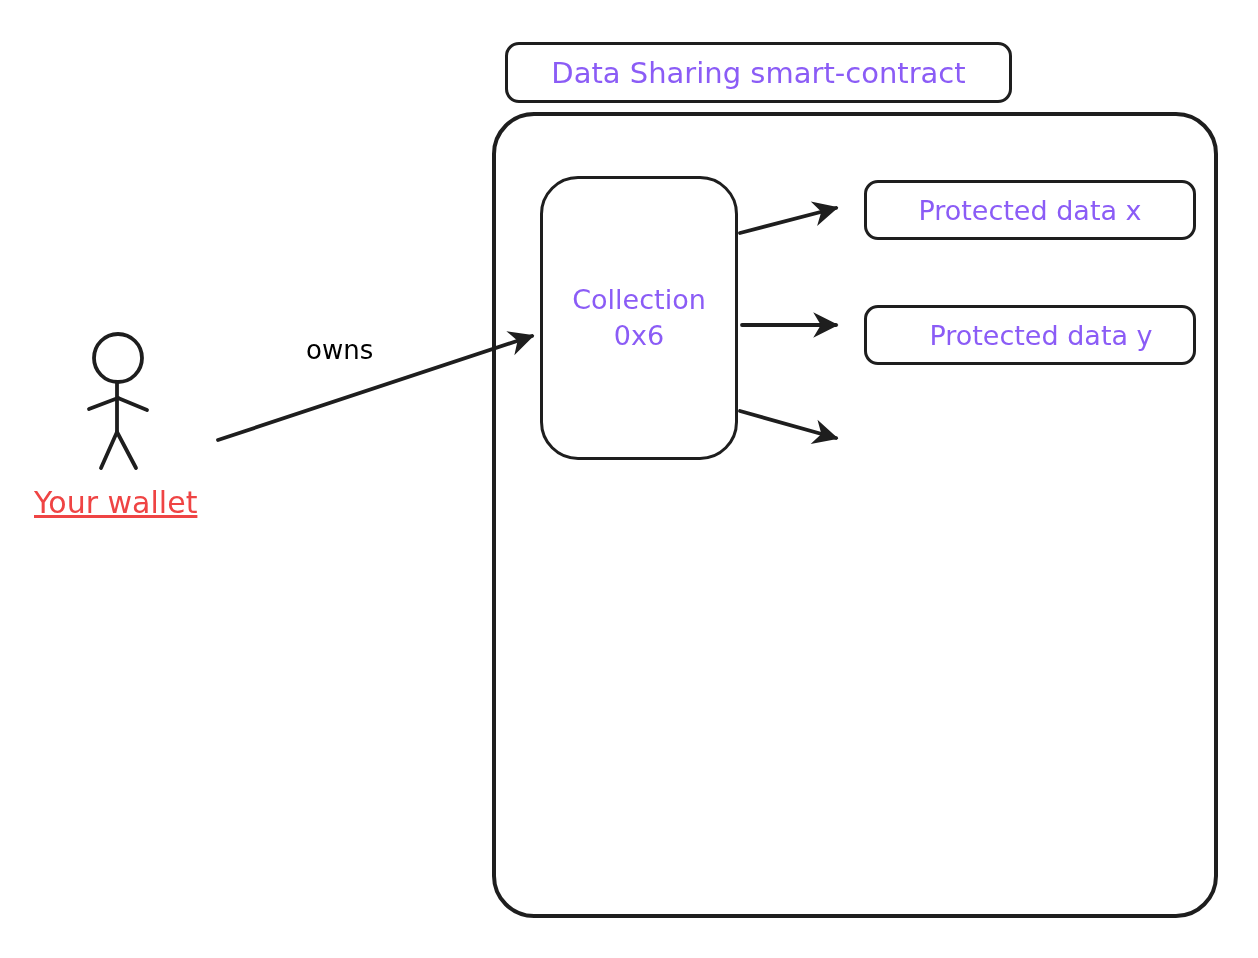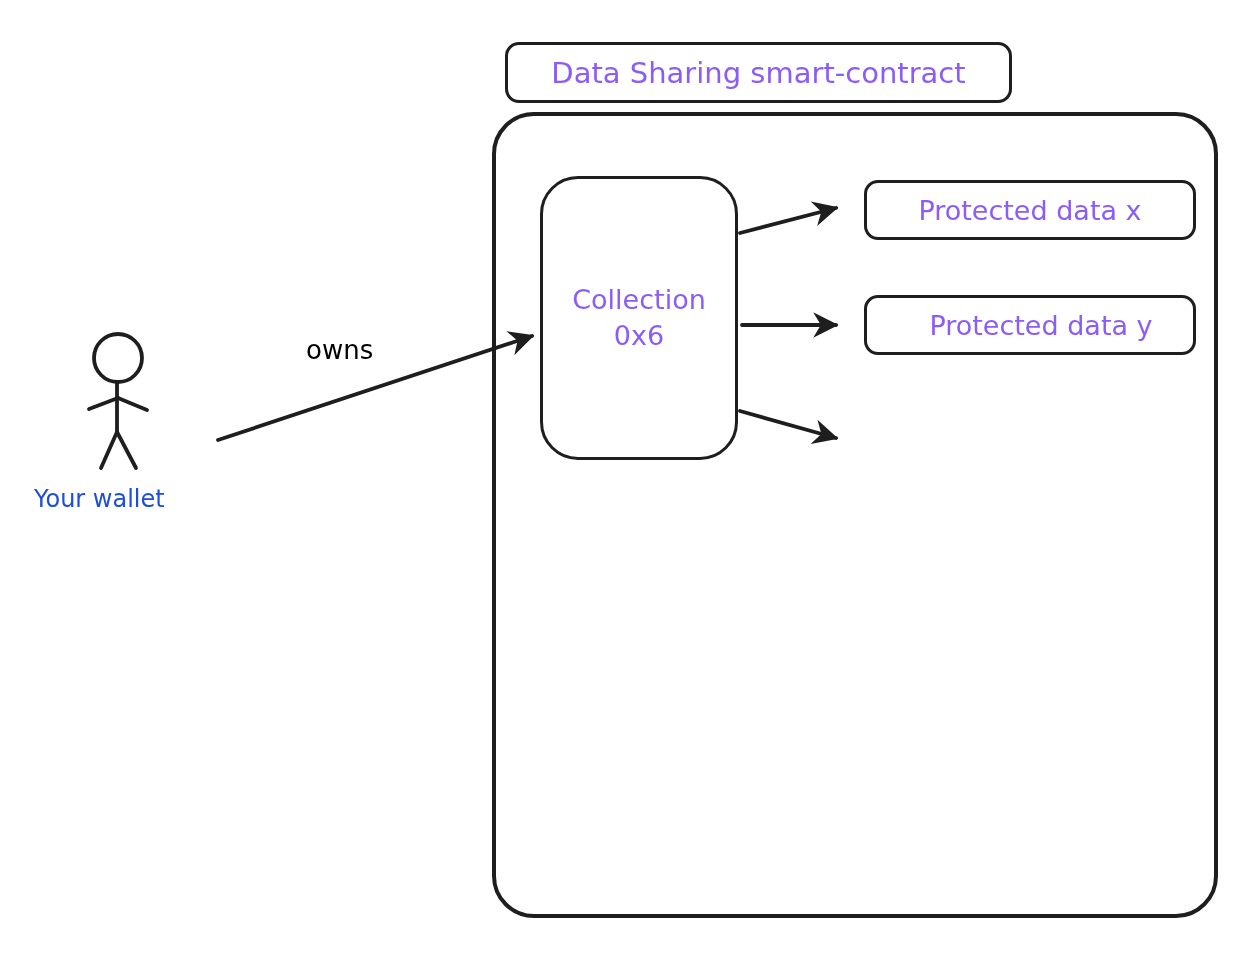--- a/index.html
+++ b/index.html
@@ -50,43 +50,44 @@
   }
   .pd-box {
     left: 848px;
     width: 332px; height: 60px;
     border-radius: 14px;
     font-size: 27px;
     z-index: 2;
     margin-left: 16px;
   }
   .pd-x { top: 180px; }
-  .pd-y { top: 295px; padding-left: 22px; }
+  .pd-y { top: 305px; padding-left: 22px; }
   .pd-z { top: 410px; }
   .svg-layer {
     position: absolute;
     left: 0; top: 0;
     width: 1258px; height: 958px;
     z-index: 2;
     pointer-events: none;
   }
   .owns-label {
     position: absolute;
     left: 306px; top: 335px;
     font-size: 26px;
     color: #000000;
     z-index: 3;
   }
   .actor-label {
     position: absolute;
     left: 34px; top: 483px;
-    font-size: 24px;
+    font-size: 30px;
     line-height: 1.35;
-    color: #1d4ed8;
+    color: #ef4444;
     z-index: 3;
+    text-decoration: underline;
   }
 </style>
 </head>
 <body>
 
 <div class="canvas">
 
   <div class="box container-box"></div>
 
   <div class="box title-box">

